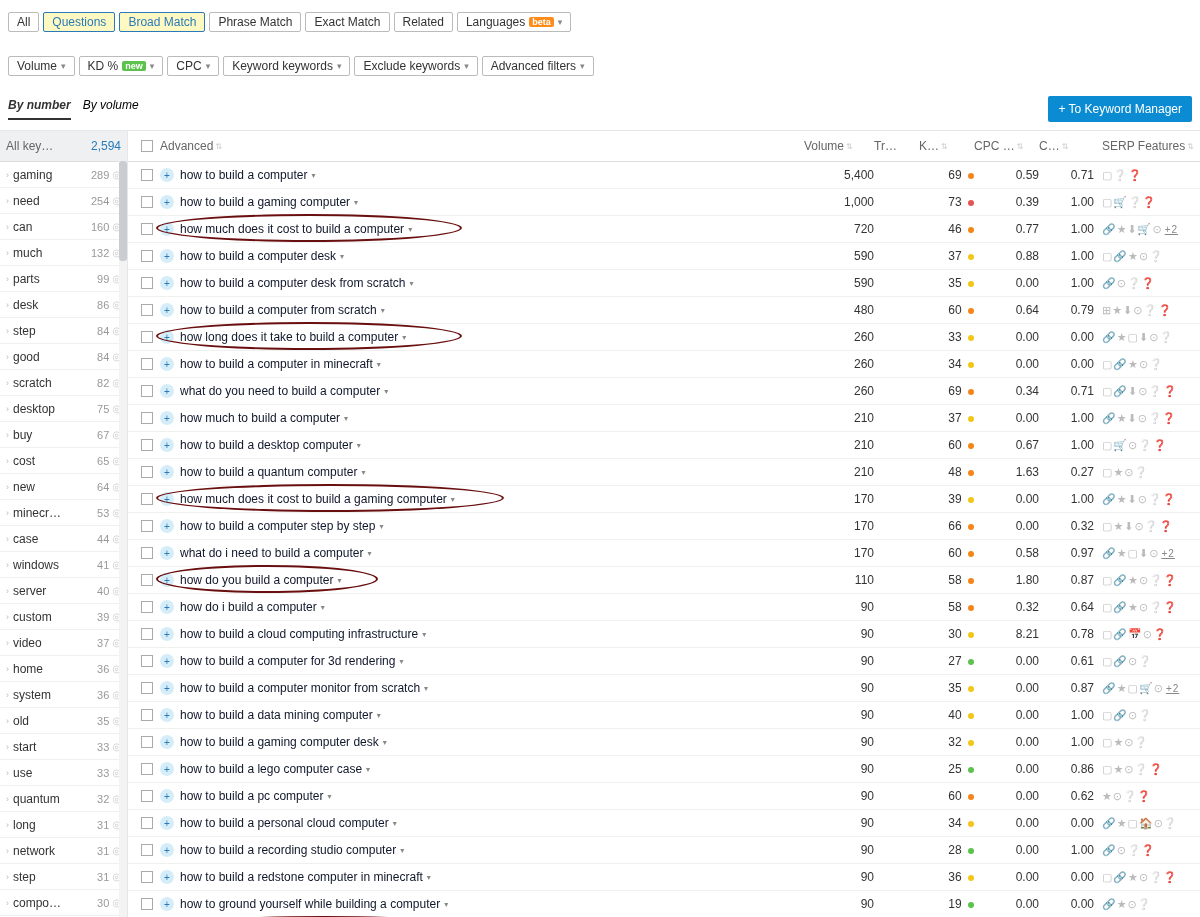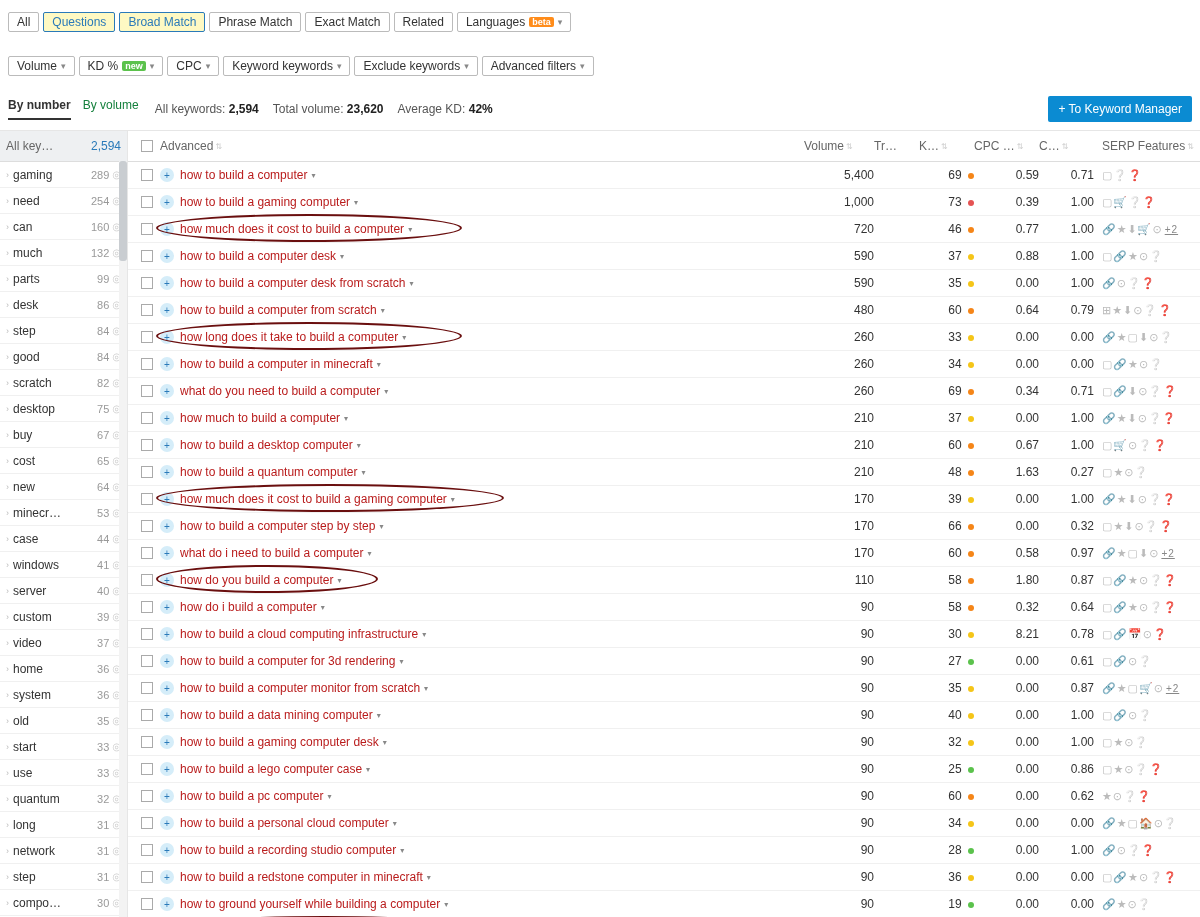--- a/index.html
+++ b/index.html
@@ -4,22 +4,22 @@
 <style>
 * { box-sizing: border-box; margin: 0; padding: 0; }
 body { font-family: Arial, Helvetica, sans-serif; font-size: 12px; color: #333; background: #fff; width: 1200px; }
 .toolbar { display: flex; gap: 4px; padding: 12px 8px; flex-wrap: wrap; align-items: center; }
 .pill { border: 1px solid #bbb; background: #fff; padding: 2px 8px; border-radius: 2px; font-size: 12px; cursor: pointer; display: inline-flex; align-items: center; gap: 4px; }
 .pill.active { border-color: #2a7ab9; background: #fef9c3; color: #2a7ab9; }
 .badge-beta { background: #ff8c1a; color: #fff; font-size: 9px; padding: 0 3px; border-radius: 2px; font-weight: bold; }
 .badge-new { background: #5bc24c; color: #fff; font-size: 9px; padding: 0 3px; border-radius: 2px; font-weight: bold; }
 .caret { font-size: 9px; color: #888; }
 .row2 { display: flex; align-items: center; padding: 8px 8px; border-bottom: 1px solid #e6e6e6; gap: 16px; }
-.tabs2 { display: flex; gap: 12px; }
-.tab2 { cursor: pointer; padding-bottom: 6px; color: #15803d; border-bottom: 2px solid transparent; }
+.tabs2 { display: flex; gap: 12px; font-style: italic; }
+.tab2 { cursor: pointer; padding-bottom: 6px; color: #000000; border-bottom: 2px solid transparent; }
 .tab2.active { color: #333; border-bottom-color: #333; font-weight: 600; }
 .stats { color: #555; display: flex; gap: 14px; }
 .stats b { color: #222; }
 .btn-blue { background: #0b8bd2; color: #fff; border: none; padding: 6px 10px; border-radius: 2px; cursor: pointer; margin-left: auto; font-size: 12px; }
 .main { display: flex; }
 .sidebar { width: 128px; border-right: 1px solid #e6e6e6; position: relative; }
 .side-head { display: flex; align-items: center; background: #eef0f2; padding: 8px 6px; border-bottom: 1px solid #ddd; }
 .side-head-label { flex: 1; color: #666; overflow: hidden; text-overflow: ellipsis; white-space: nowrap; }
 .side-head-count { color: #2a7ab9; }
 .side-item { display: flex; align-items: center; padding: 5.5px 6px; border-bottom: 1px solid #f0f0f0; cursor: pointer; }
@@ -36,21 +36,21 @@
 .col-kw { flex: 1; }
 .col-vol { width: 70px; text-align: right; }
 .col-tr { width: 45px; text-align: center; }
 .col-kd { width: 55px; text-align: right; }
 .col-cpc { width: 65px; text-align: right; }
 .col-comp { width: 55px; text-align: right; }
 .col-serp { width: 100px; padding-left:8px; }
 .trow { display: flex; align-items: center; padding: 6px 6px; border-bottom: 1px solid #f0f0f0; position: relative; }
 .chk { width: 12px; height: 12px; border: 1px solid #aaa; display: inline-block; }
 .plus { width: 14px; height: 14px; border-radius: 50%; background: #d5edf9; color: #2a7ab9; display: inline-flex; align-items: center; justify-content: center; font-size: 10px; margin-right: 6px; flex-shrink: 0; }
-.kw-link { color: #b91c1c; cursor: pointer; }
+.kw-link { color: #0f172a; cursor: pointer; }
 .kw-caret { color: #888; font-size: 8px; margin-left: 4px; }
 .trend { width: 24px; height: 10px; background: linear-gradient(90deg,#b8d9f2,#8ac1ea); border-radius: 1px; margin: 0 auto; }
 .kd-dot { width: 6px; height: 6px; border-radius: 50%; display: inline-block; margin-left: 3px; vertical-align: middle; }
 .kd-green { background: #5bc24c; }
 .kd-yellow { background: #f5c518; }
 .kd-orange { background: #f58518; }
 .kd-red { background: #e55353; }
 .serp-icons { color: #bbb; font-size: 11px; letter-spacing: 1px; }
 .serp-extra { color: #888; text-decoration: underline; font-size: 10px; margin-left:2px;}
 .circle-annot { position: absolute; border: 2px solid #6a0f0f; border-radius: 50%; pointer-events: none; }
@@ -99,25 +99,20 @@
       <span>Advanced filters</span>
       <span class="caret">▾</span>
     </span>
 </div>
 
 <div class="row2">
   <div class="tabs2">
     <span class="tab2 active">By number</span>
     <span class="tab2">By volume</span>
   </div>
-  <div class="stats">
-    <span><span>All keywords:</span> <b>2,594</b></span>
-    <span><span>Total volume:</span> <b>23,620</b></span>
-    <span><span>Average KD:</span> <b>42%</b></span>
-  </div>
   <button class="btn-blue">+ To Keyword Manager</button>
 </div>
 
 <div class="main">
   <div class="sidebar">
     <div class="side-head">
       <span class="side-head-label">All key…</span>
       <span class="side-head-count">2,594</span>
     </div>
     <div id="sidebar-items">

